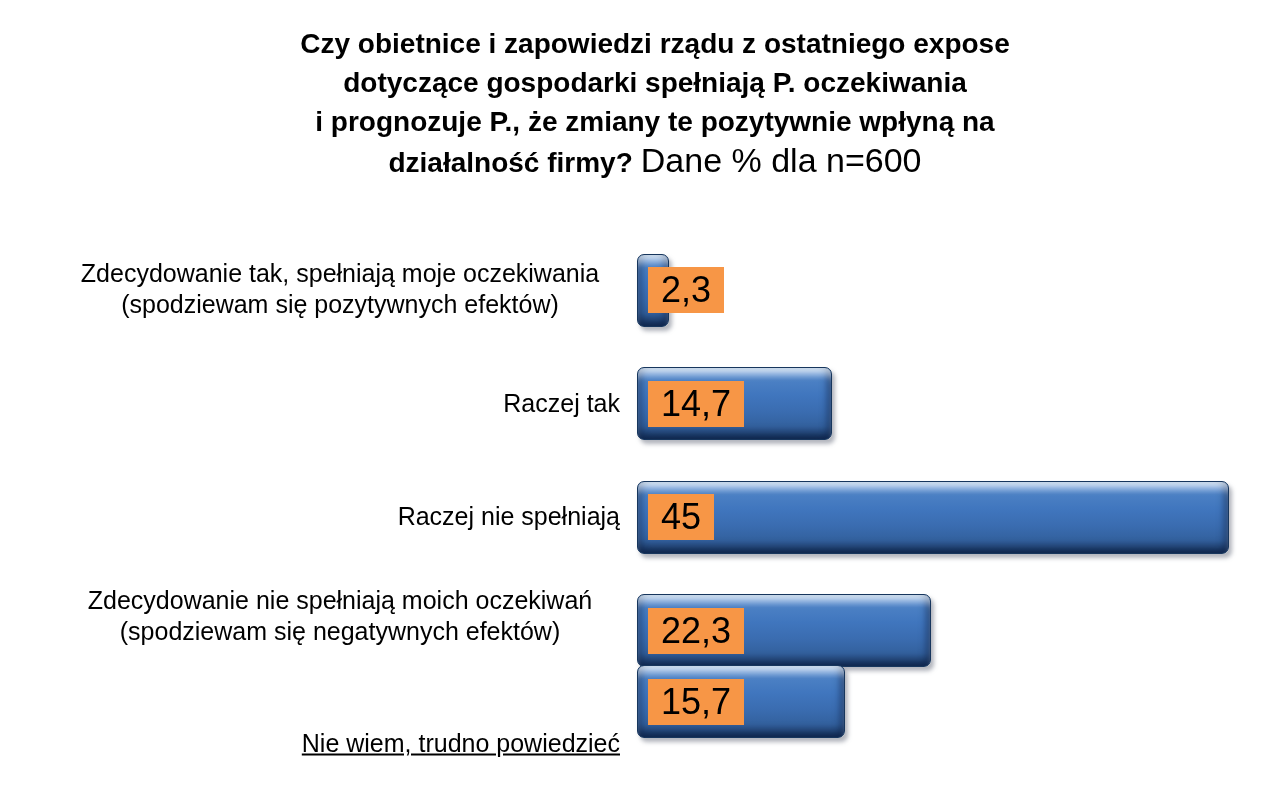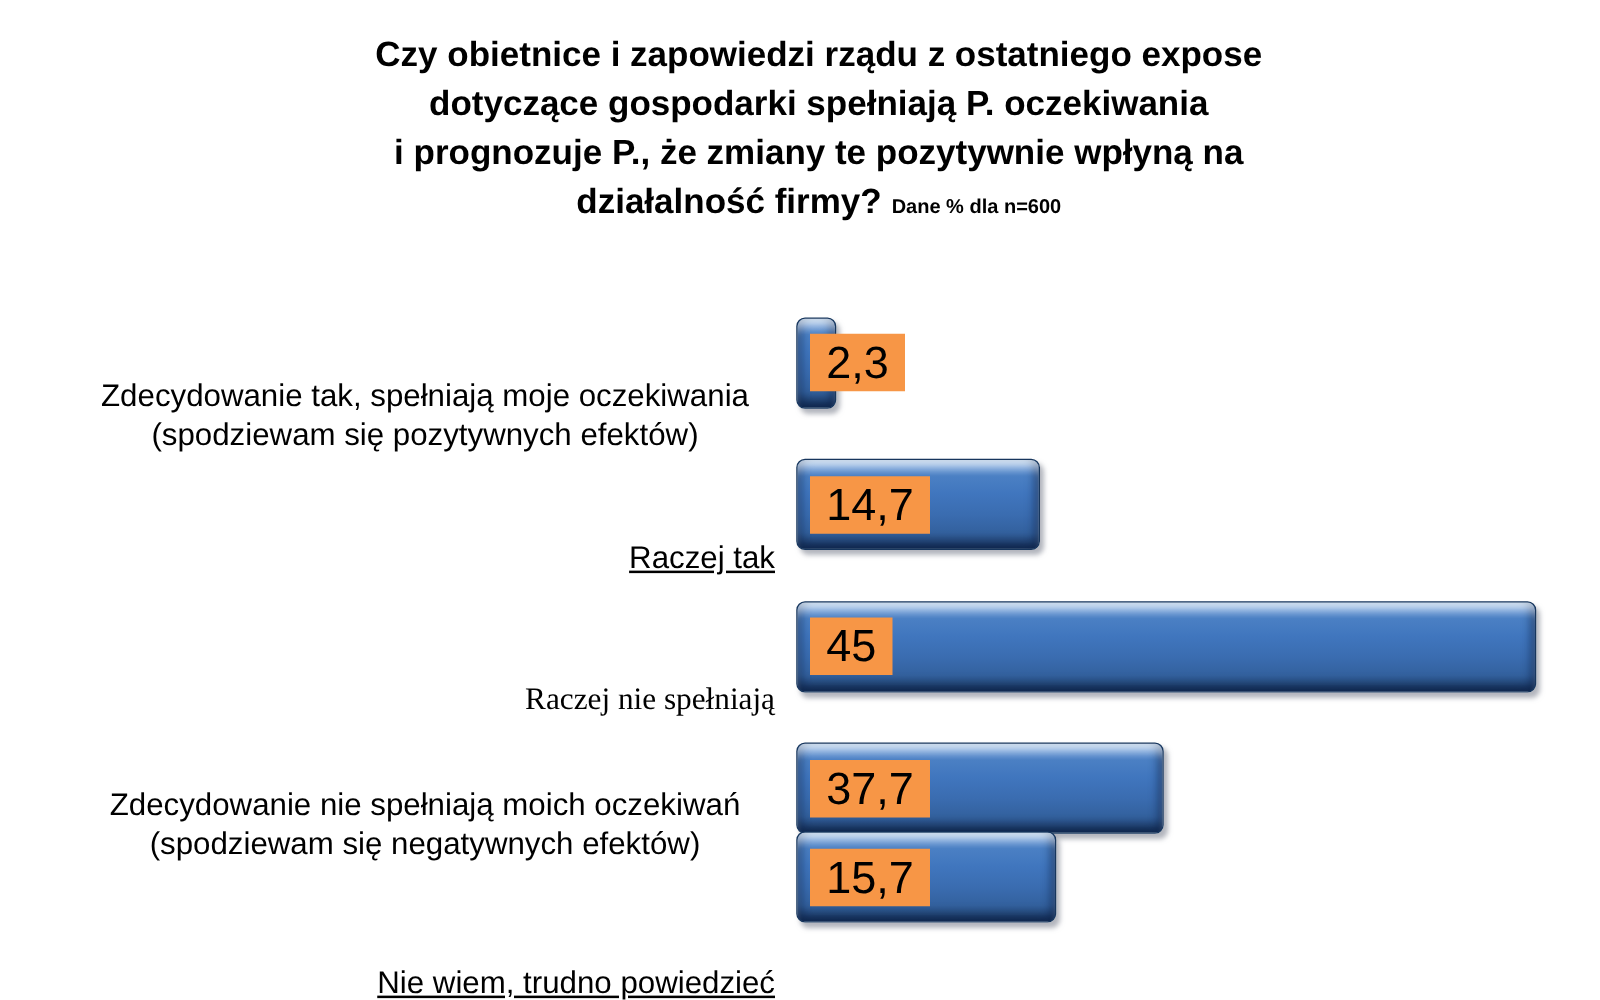--- a/index.html
+++ b/index.html
@@ -23,40 +23,39 @@
     left: 30px;
     width: 1250px;
     text-align: center;
     color: #000000;
     font-size: 28px;
     font-weight: bold;
     line-height: 39px;
     letter-spacing: 0px;
   }
   .title .t-note {
-    font-weight: bold;
-    font-size: 16px;
+    font-weight: normal;
+    font-size: 34px;
     margin-left: 8px;
   }
 
   
   .plot {
     position: absolute;
     inset: 0;
   }
 
   .cat-label {
     position: absolute;
     right: 660px;          
     width: 560px;
     display: flex;
     justify-content: flex-end;
     align-items: center;
     transform: translateY(-50%);
-    margin-top: 44px;
   }
   .cat-label > span {
     display: inline-block;
     text-align: center;
     font-size: 25px;
     line-height: 31px;
     color: #000000;
   }
 
   .bar {
@@ -112,37 +111,37 @@
     </div>
   </div>
 
   <div class="plot" id="plot">
       <div class="cat-label" style="top: 289px;">
         <span>Zdecydowanie tak, spełniają moje oczekiwania (spodziewam się pozytywnych efektów)</span>
       </div>
       <div class="bar" style="top: 253.5px; width: 30px;">
         <div class="val-box">2,3</div>
       </div>
-      <div class="cat-label" style="top: 402.5px; text-decoration: underline;">
+      <div class="cat-label" style="top: 402.5px;">
         <span>Raczej tak</span>
       </div>
       <div class="bar" style="top: 367px; width: 193px;">
         <div class="val-box">14,7</div>
       </div>
-      <div class="cat-label" style="top: 516px; font-family: Liberation Serif, serif;">
+      <div class="cat-label" style="top: 516px;">
         <span>Raczej nie spełniają</span>
       </div>
       <div class="bar" style="top: 480.5px; width: 590px;">
         <div class="val-box">45</div>
       </div>
       <div class="cat-label" style="top: 616px;">
         <span>Zdecydowanie nie spełniają moich oczekiwań (spodziewam się negatywnych efektów)</span>
       </div>
       <div class="bar" style="top: 594px; width: 292px;">
-        <div class="val-box">37,7</div>
+        <div class="val-box">22,3</div>
       </div>
       <div class="cat-label" style="top: 743px; text-decoration: underline;">
         <span>Nie wiem, trudno powiedzieć</span>
       </div>
       <div class="bar" style="top: 665px; width: 206px;">
         <div class="val-box">15,7</div>
       </div>
     </div>
 
 </div>

